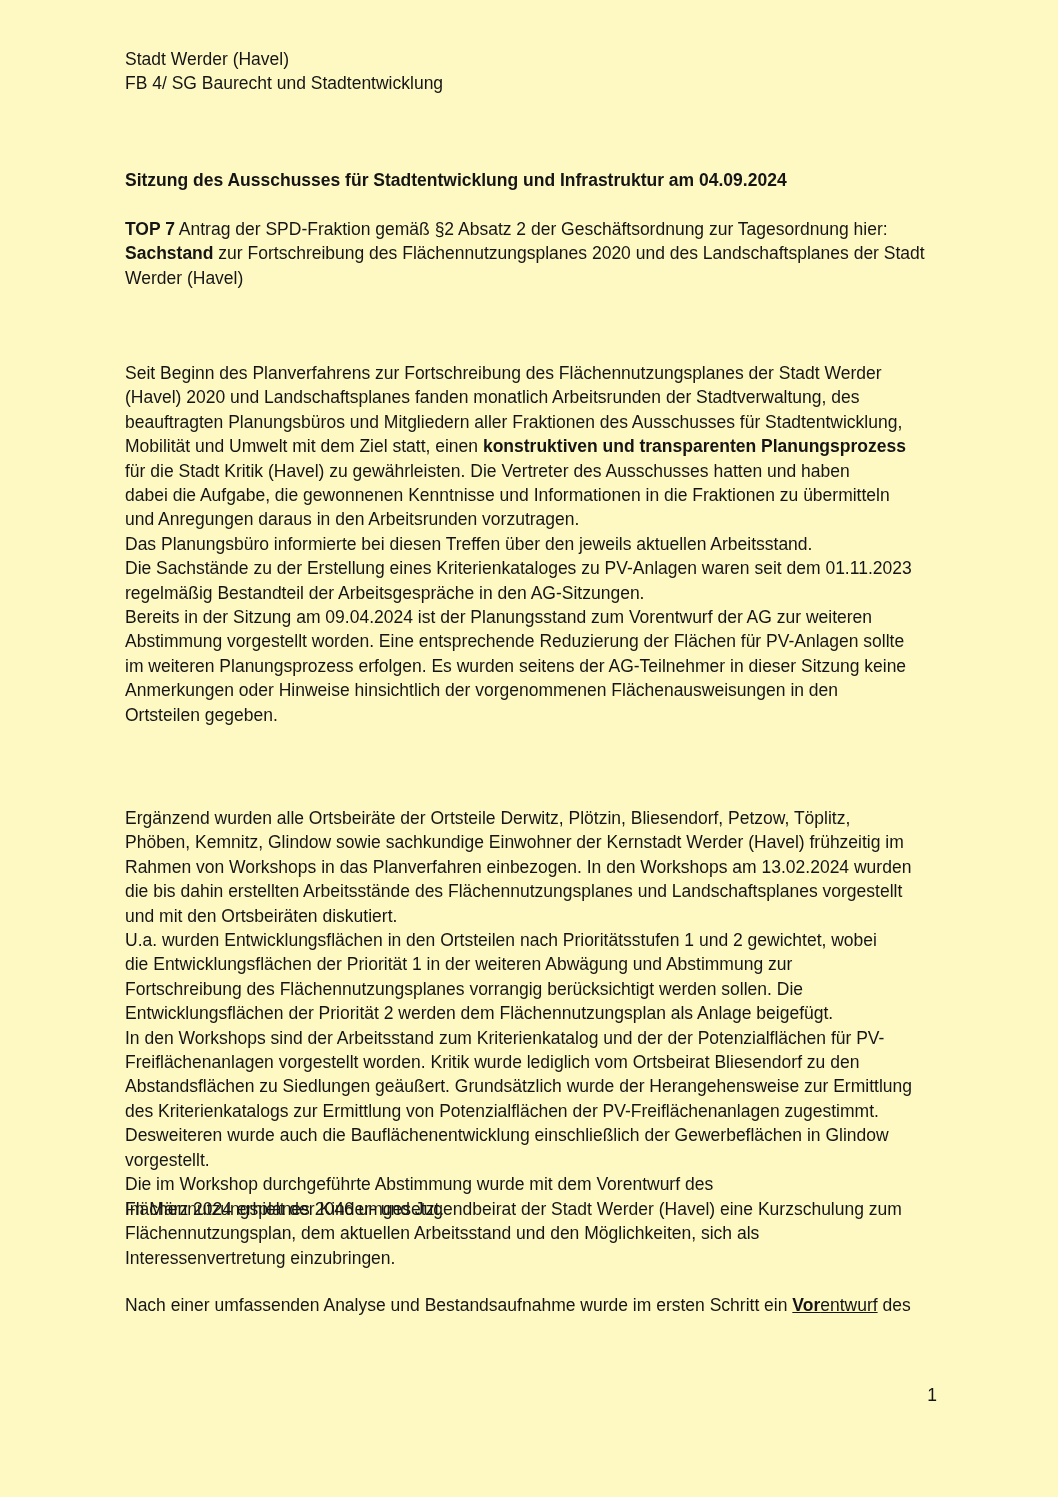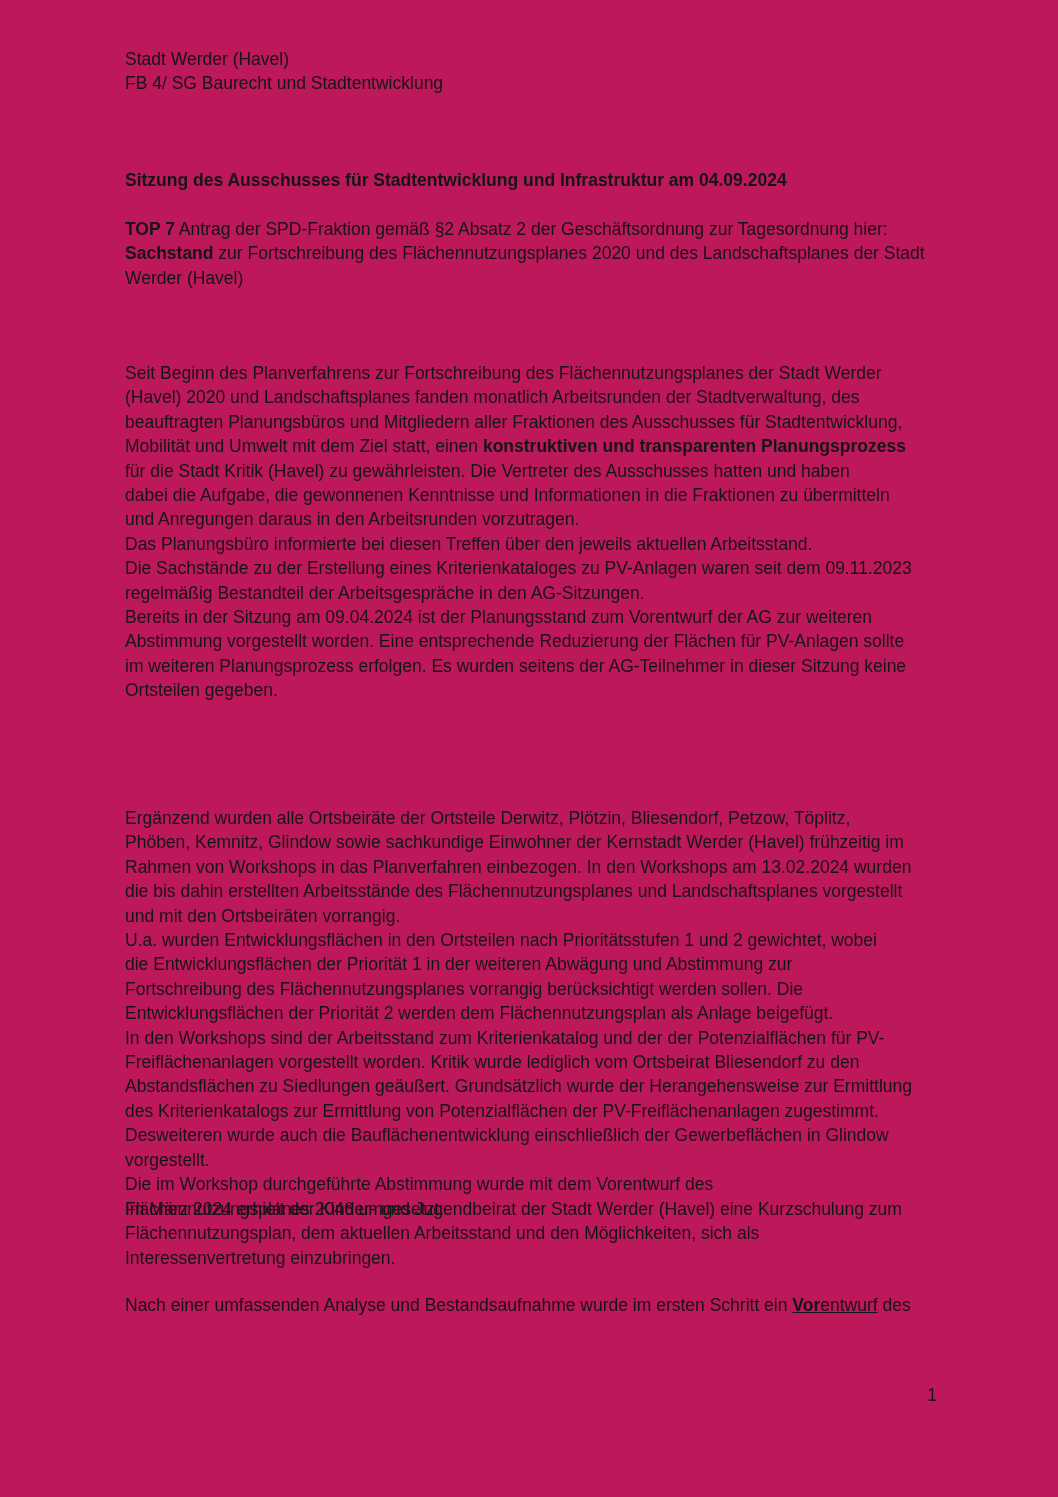--- a/index.html
+++ b/index.html
@@ -5,21 +5,21 @@
 <style>
   html, body {
     margin: 0;
     padding: 0;
     background: #ffffff;
   }
   .page {
     position: relative;
     width: 1058px;
     height: 1497px;
-    background: #be185d;
+    background: #fef9c3;
     color: #151515;
     font-family: "Liberation Sans", "DejaVu Sans", sans-serif;
     font-size: 17.5px;
     line-height: 24.4px;
     overflow: hidden;
   }
   .block {
     position: absolute;
     left: 125px;
     width: 812px;
@@ -52,34 +52,35 @@
 
   <div class="block" style="top:361px">
       <div class="ln"><span>Seit Beginn des Planverfahrens zur Fortschreibung des Flächennutzungsplanes der Stadt Werder</span></div>
       <div class="ln"><span>(Havel) 2020 und Landschaftsplanes fanden monatlich Arbeitsrunden der Stadtverwaltung, des</span></div>
       <div class="ln"><span>beauftragten Planungsbüros und Mitgliedern aller Fraktionen des Ausschusses für Stadtentwicklung,</span></div>
       <div class="ln"><span>Mobilität und Umwelt mit dem Ziel statt, einen </span><span class="b">konstruktiven und transparenten Planungsprozess</span></div>
       <div class="ln"><span>für die Stadt Kritik (Havel) zu gewährleisten. Die Vertreter des Ausschusses hatten und haben</span></div>
       <div class="ln"><span>dabei die Aufgabe, die gewonnenen Kenntnisse und Informationen in die Fraktionen zu übermitteln</span></div>
       <div class="ln"><span>und Anregungen daraus in den Arbeitsrunden vorzutragen.</span></div>
       <div class="ln"><span>Das Planungsbüro informierte bei diesen Treffen über den jeweils aktuellen Arbeitsstand.</span></div>
-      <div class="ln"><span>Die Sachstände zu der Erstellung eines Kriterienkataloges zu PV-Anlagen waren seit dem 09.11.2023</span></div>
+      <div class="ln"><span>Die Sachstände zu der Erstellung eines Kriterienkataloges zu PV-Anlagen waren seit dem 01.11.2023</span></div>
       <div class="ln"><span>regelmäßig Bestandteil der Arbeitsgespräche in den AG-Sitzungen.</span></div>
       <div class="ln"><span>Bereits in der Sitzung am 09.04.2024 ist der Planungsstand zum Vorentwurf der AG zur weiteren</span></div>
       <div class="ln"><span>Abstimmung vorgestellt worden. Eine entsprechende Reduzierung der Flächen für PV-Anlagen sollte</span></div>
       <div class="ln"><span>im weiteren Planungsprozess erfolgen. Es wurden seitens der AG-Teilnehmer in dieser Sitzung keine</span></div>
+      <div class="ln"><span>Anmerkungen oder Hinweise hinsichtlich der vorgenommenen Flächenausweisungen in den</span></div>
       <div class="ln"><span>Ortsteilen gegeben.</span></div>
     </div>
 
   <div class="block" style="top:806px">
       <div class="ln"><span>Ergänzend wurden alle Ortsbeiräte der Ortsteile Derwitz, Plötzin, Bliesendorf, Petzow, Töplitz,</span></div>
       <div class="ln"><span>Phöben, Kemnitz, Glindow sowie sachkundige Einwohner der Kernstadt Werder (Havel) frühzeitig im</span></div>
       <div class="ln"><span>Rahmen von Workshops in das Planverfahren einbezogen. In den Workshops am 13.02.2024 wurden</span></div>
       <div class="ln"><span>die bis dahin erstellten Arbeitsstände des Flächennutzungsplanes und Landschaftsplanes vorgestellt</span></div>
-      <div class="ln"><span>und mit den Ortsbeiräten vorrangig.</span></div>
+      <div class="ln"><span>und mit den Ortsbeiräten diskutiert.</span></div>
       <div class="ln"><span>U.a. wurden Entwicklungsflächen in den Ortsteilen nach Prioritätsstufen 1 und 2 gewichtet, wobei</span></div>
       <div class="ln"><span>die Entwicklungsflächen der Priorität 1 in der weiteren Abwägung und Abstimmung zur</span></div>
       <div class="ln"><span>Fortschreibung des Flächennutzungsplanes vorrangig berücksichtigt werden sollen. Die</span></div>
       <div class="ln"><span>Entwicklungsflächen der Priorität 2 werden dem Flächennutzungsplan als Anlage beigefügt.</span></div>
       <div class="ln"><span>In den Workshops sind der Arbeitsstand zum Kriterienkatalog und der der Potenzialflächen für PV-</span></div>
       <div class="ln"><span>Freiflächenanlagen vorgestellt worden. Kritik wurde lediglich vom Ortsbeirat Bliesendorf zu den</span></div>
       <div class="ln"><span>Abstandsflächen zu Siedlungen geäußert. Grundsätzlich wurde der Herangehensweise zur Ermittlung</span></div>
       <div class="ln"><span>des Kriterienkatalogs zur Ermittlung von Potenzialflächen der PV-Freiflächenanlagen zugestimmt.</span></div>
       <div class="ln"><span>Desweiteren wurde auch die Bauflächenentwicklung einschließlich der Gewerbeflächen in Glindow</span></div>
       <div class="ln"><span>vorgestellt.</span></div>

